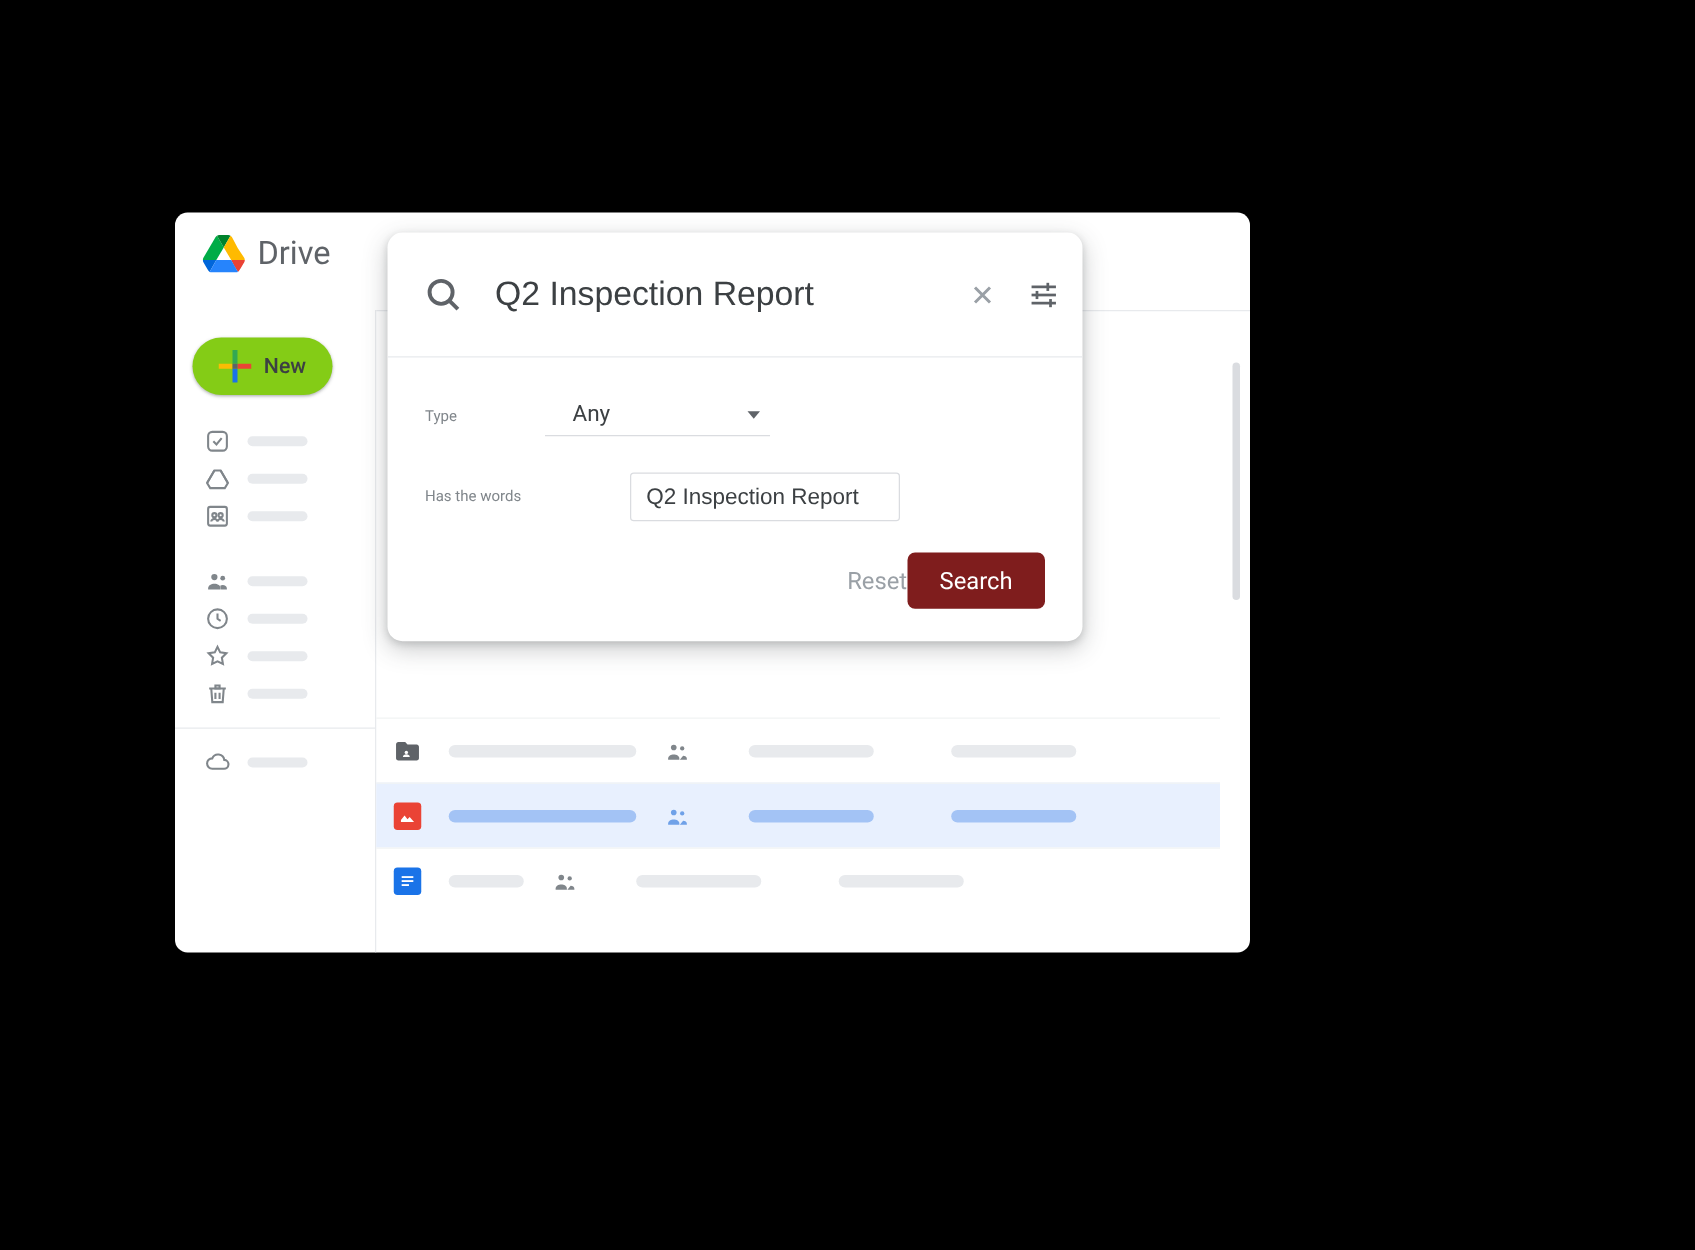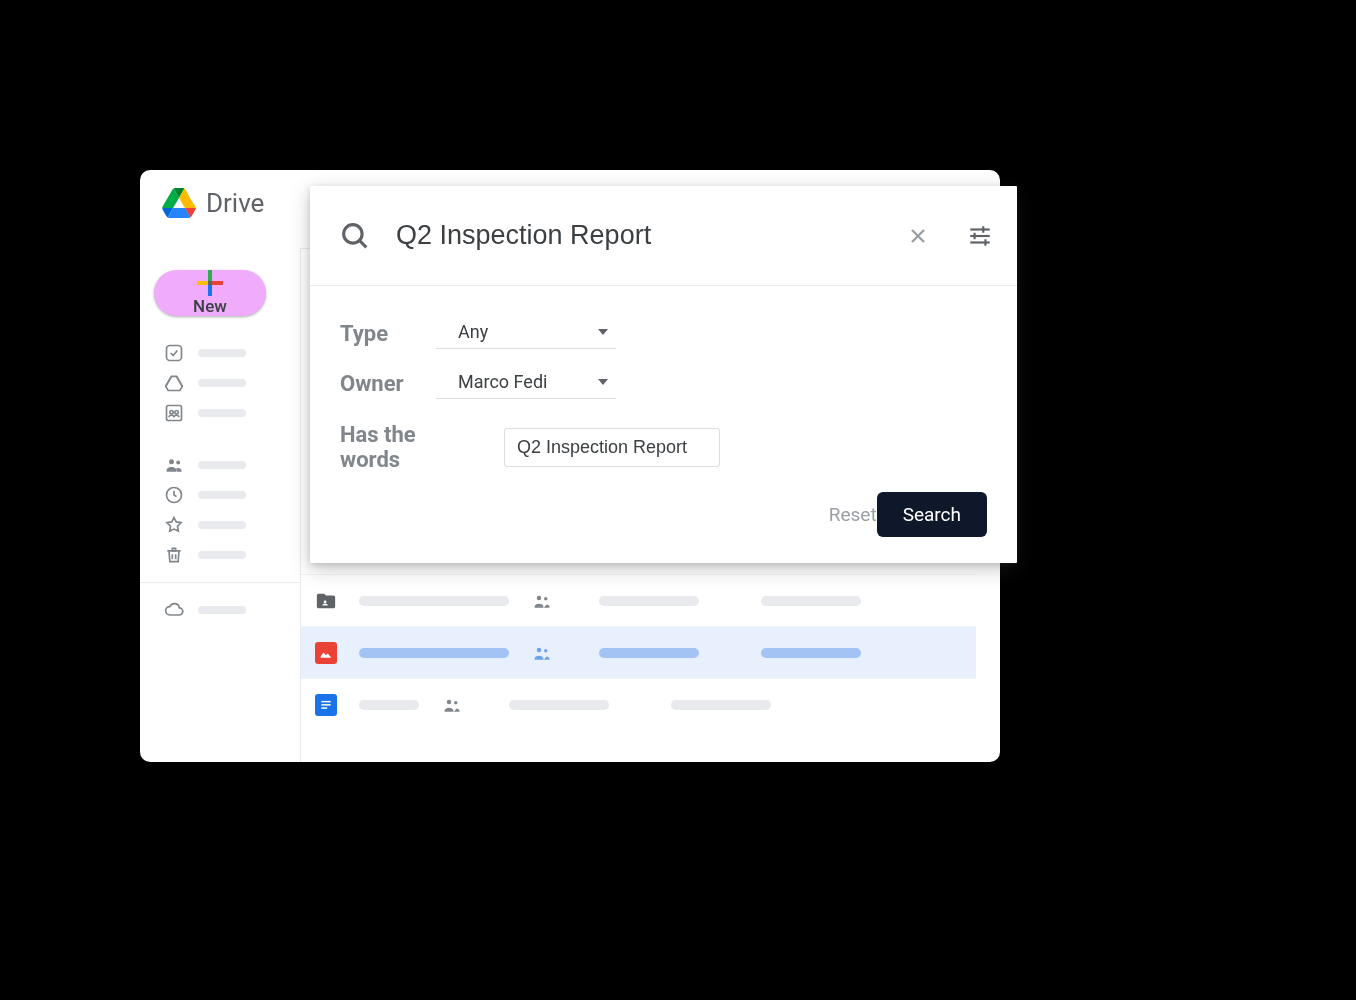--- a/index.html
+++ b/index.html
@@ -35,29 +35,28 @@
       font-size: 26px;
     }
     .drive-logo { width: 34px; height: 30px; }
     
     .new-button {
       position: absolute;
       left: 14px;
       top: 100px;
       height: 46px;
       width: 112px;
-      background: #f0abfc;
+      background: #84cc16;
       border-radius: 24px;
       box-shadow: 0 1px 3px rgba(60,64,67,0.3), 0 1px 2px rgba(60,64,67,0.15);
       display: flex;
       align-items: center;
       justify-content: center;
       gap: 10px;
       cursor: pointer;
-      flex-direction: column;
     }
     .new-button span.label {
       font-size: 17px;
       color: #3c4043;
       font-weight: 500;
     }
     .plus-icon {
       width: 26px; height: 26px;
       position: relative;
     }
@@ -155,23 +154,23 @@
       height: 190px;
       background: #dadce0;
       border-radius: 3px;
     }
 
     
     .panel {
       position: absolute;
       left: 310px;
       top: 186px;
-      width: 707px;
+      width: 556px;
       background: #fff;
-      border-radius: 1px;
+      border-radius: 12px;
       box-shadow: 0 6px 20px rgba(60,64,67,0.28), 0 2px 6px rgba(60,64,67,0.18);
       overflow: hidden;
     }
     .search-row {
       display: flex;
       align-items: center;
       height: 100px;
       padding: 0 18px 0 28px;
       gap: 24px;
       border-bottom: 1px solid #e8eaed;
@@ -196,22 +195,21 @@
       padding: 22px 30px 26px 30px;
     }
     .filter-row {
       display: flex;
       align-items: center;
       min-height: 50px;
     }
     .filter-label {
       width: 96px;
       color: #80868b;
-      font-size: 22px;
-      font-weight: bold;
+      font-size: 12px;
     }
     .select-wrap {
       display: inline-flex;
       align-items: center;
       border-bottom: 1px solid #dadce0;
       padding: 4px 8px 6px 2px;
       gap: 30px;
       min-width: 180px;
       justify-content: space-between;
       cursor: pointer;
@@ -236,21 +234,21 @@
       justify-content: flex-end;
       align-items: center;
       padding-top: 20px;
     }
     .reset-btn {
       color:#9aa0a6;
       font-size: 19px;
       cursor:pointer;
     }
     .search-btn {
-      background:#0f172a;
+      background:#7f1d1d;
       color:#fff;
       padding: 11px 26px;
       border-radius: 6px;
       font-size: 19px;
       cursor:pointer;
     }
   </style>
 </head>
 <body>
 
@@ -464,27 +462,20 @@
 
   <div class="filter-body">
     <div class="filter-row">
       <span class="filter-label">Type</span>
       <span class="select-wrap">
         <span class="select-value">Any</span>
         <span class="caret-down"></span>
       </span>
     </div>
 
-    <div class="filter-row">
-      <span class="filter-label">Owner</span>
-      <span class="select-wrap">
-        <span class="select-value">Marco Fedi</span>
-        <span class="caret-down"></span>
-      </span>
-    </div>
 
     <div class="filter-row" style="margin-top:14px;">
       <span class="filter-label" style="width:130px;">Has the words</span>
       <span class="words-input-wrap">
         <input class="words-input" value="Q2 Inspection Report" style="">
       </span>
     </div>
 
     <div class="filter-actions">
       <span class="reset-btn">Reset</span>

